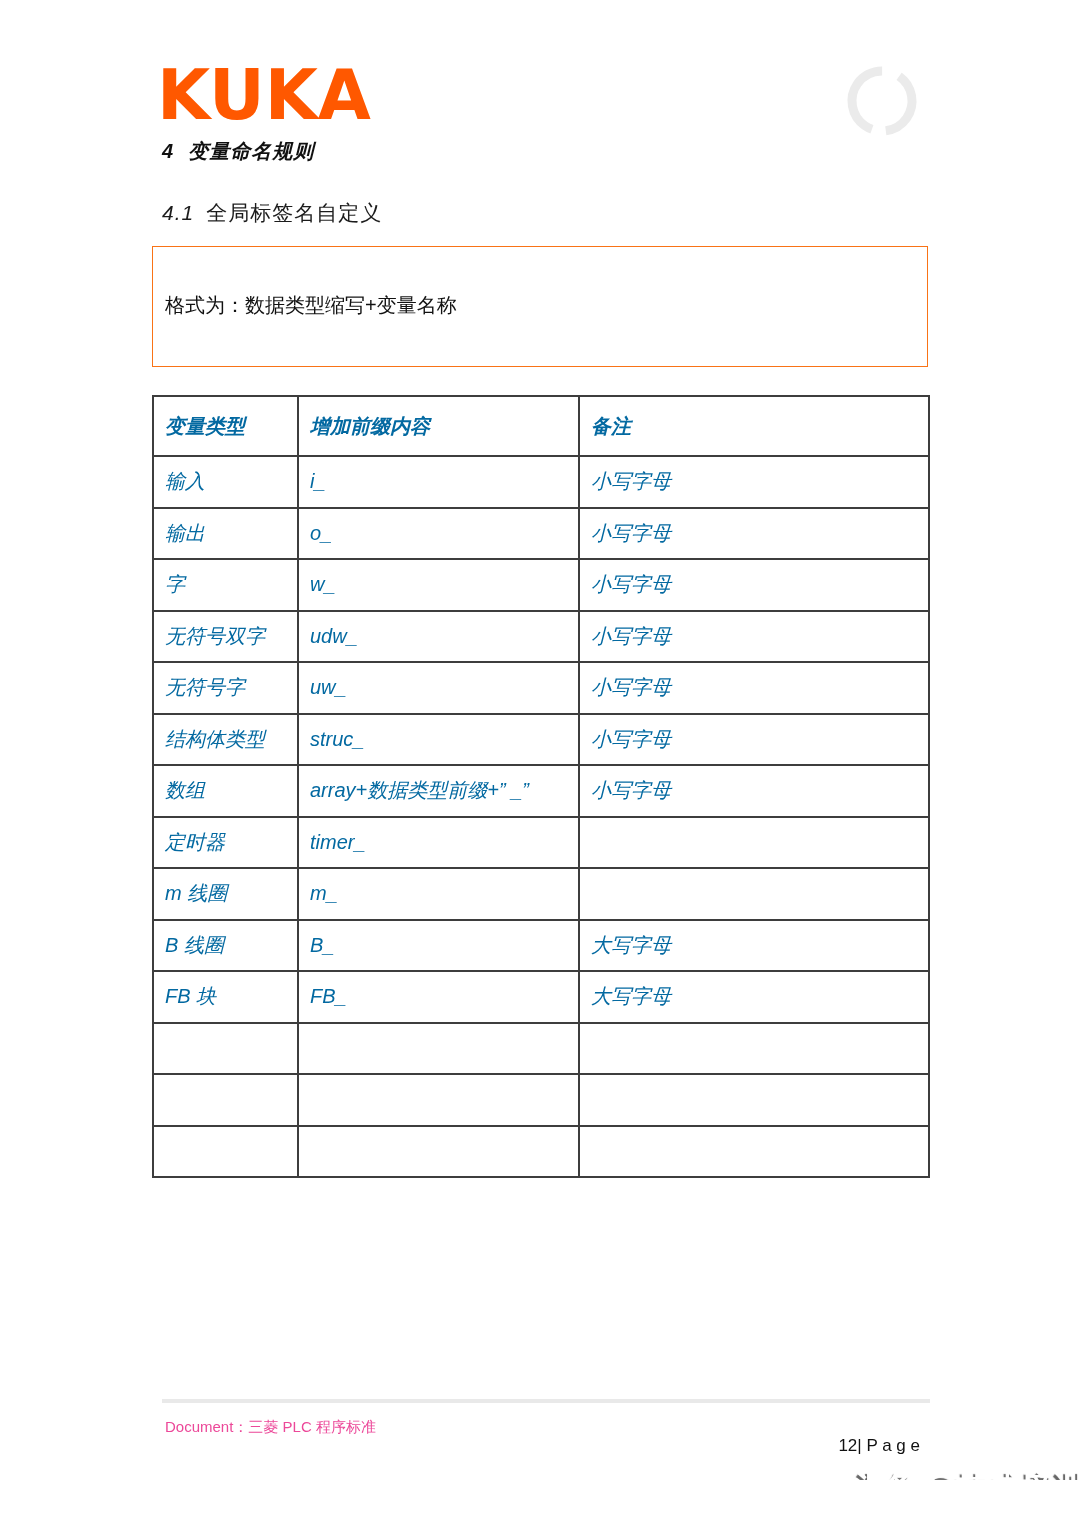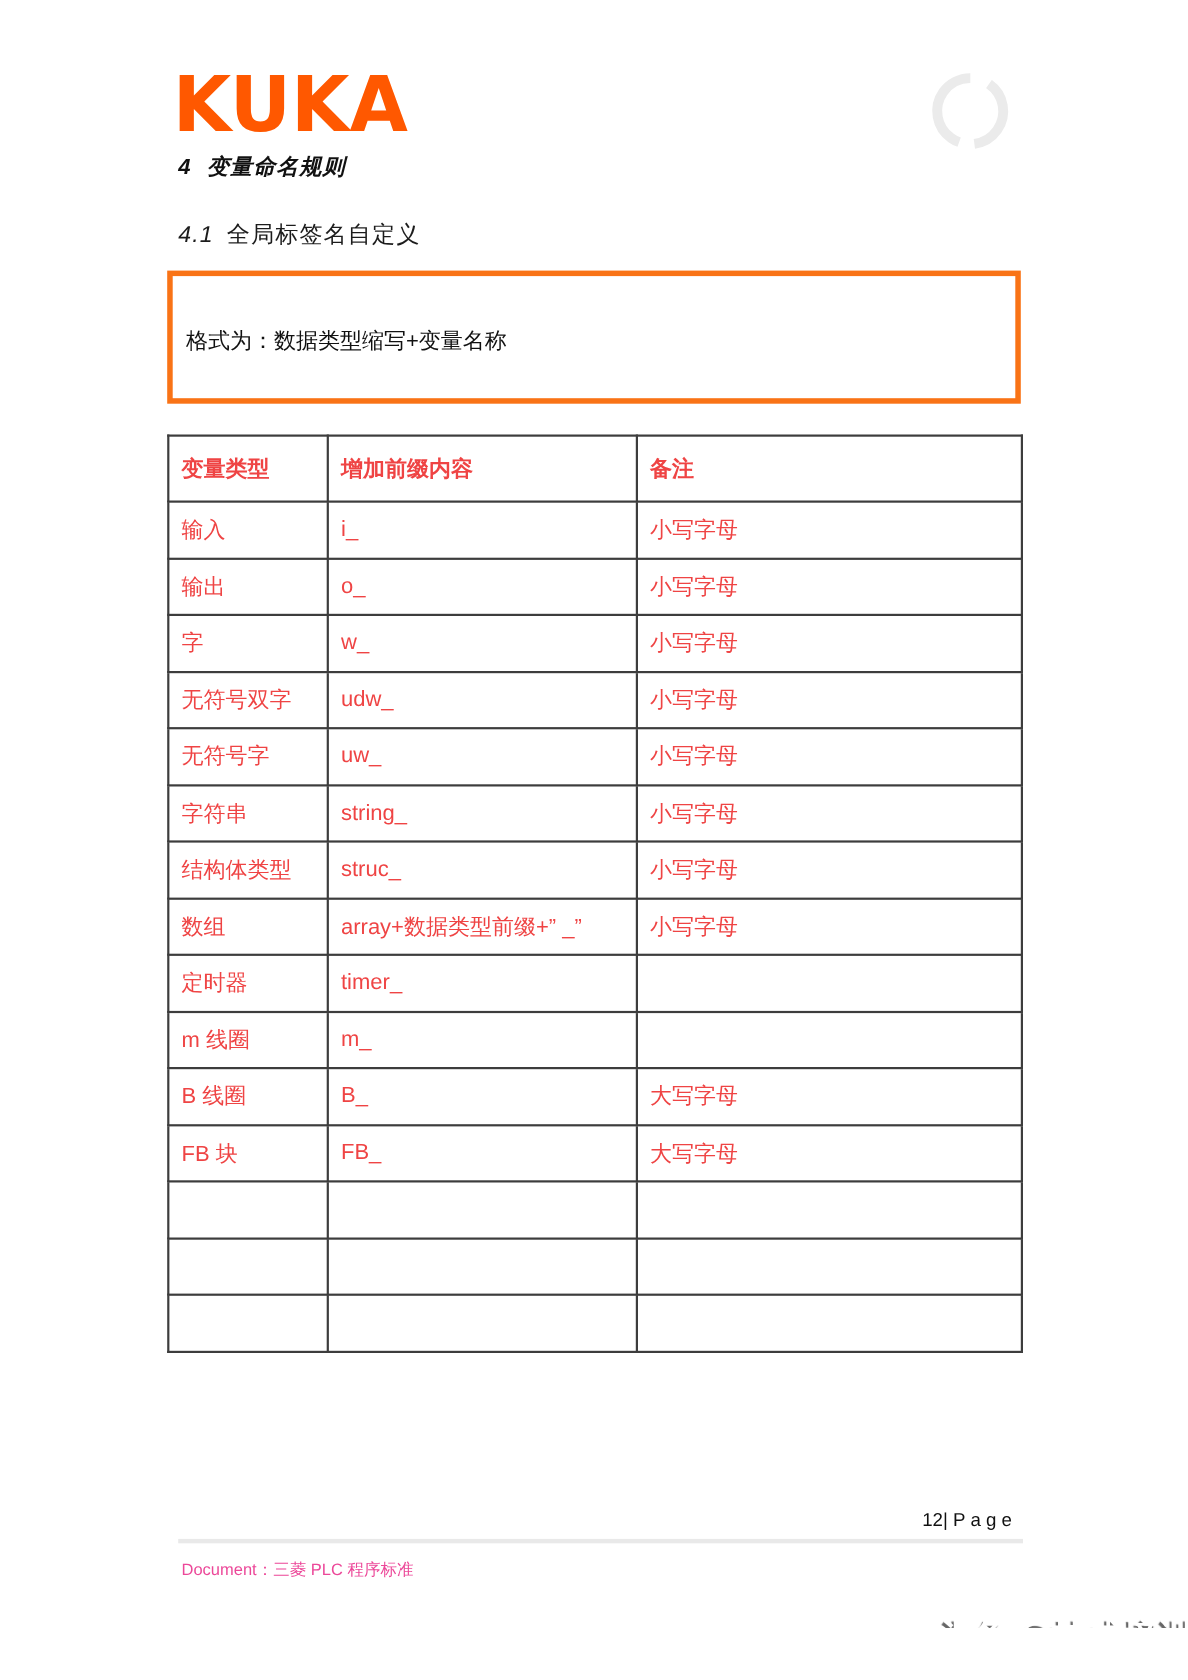--- a/index.html
+++ b/index.html
@@ -64,21 +64,21 @@
   }
   .subheading .num { margin-right: 12px; font-style: italic; }
 
   
   .format-box {
     position: absolute;
     left: 152px;
     top: 246px;
     width: 776px;
     height: 121px;
-    border: 5px solid #f97316;
+    border: 1px solid #f97316;
     box-sizing: border-box;
   }
   .format-box .note {
     position: absolute;
     left: 12px;
     top: 45px;
     font-size: 20px;
     color: #111;
   }
 
@@ -89,23 +89,24 @@
     top: 395px;
     width: 776px;
     border-collapse: collapse;
     table-layout: fixed;
   }
   .naming-table th, .naming-table td {
     border: 2px solid #3d3d3d;
     vertical-align: middle;
     padding: 0 0 0 11px;
     font-size: 20px;
-    color: #ef4444;
+    color: #0369a1;
     overflow: hidden;
     white-space: nowrap;
+    font-style: italic;
   }
   .naming-table th {
     font-weight: 700;
     height: 58px;
     text-align: left;
   }
   .naming-table td { height: 49.5px; margin-top: 35px; }
 
   
   .footer-divider {
@@ -119,21 +120,21 @@
   .footer-doc {
     position: absolute;
     left: 165px;
     top: 1418px;
     font-size: 15px;
     color: #ec4899;
   }
   .footer-page {
     position: absolute;
     left: 600px;
-    top: 1372px;
+    top: 1436px;
     width: 320px;
     text-align: right;
     font-size: 17px;
     color: #111;
   }
 
   
   .bottom-wm {
     position: absolute;
     left: 852px;
@@ -202,25 +203,20 @@
           <td>无符号双字</td>
           <td>udw_</td>
           <td>小写字母</td>
         </tr>
         <tr>
           <td>无符号字</td>
           <td>uw_</td>
           <td>小写字母</td>
         </tr>
         <tr>
-          <td>字符串</td>
-          <td>string_</td>
-          <td>小写字母</td>
-        </tr>
-        <tr>
           <td>结构体类型</td>
           <td>struc_</td>
           <td>小写字母</td>
         </tr>
         <tr>
           <td>数组</td>
           <td>array+数据类型前缀+” _”</td>
           <td>小写字母</td>
         </tr>
         <tr>

